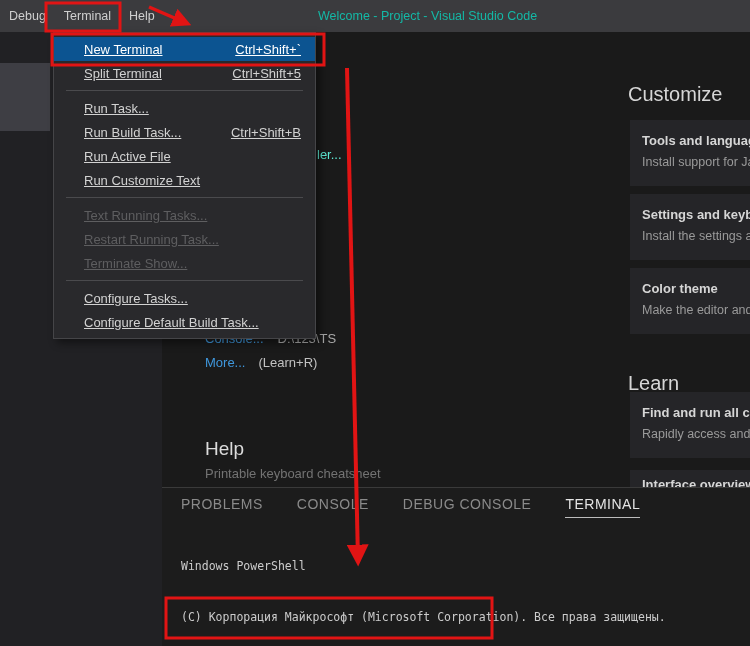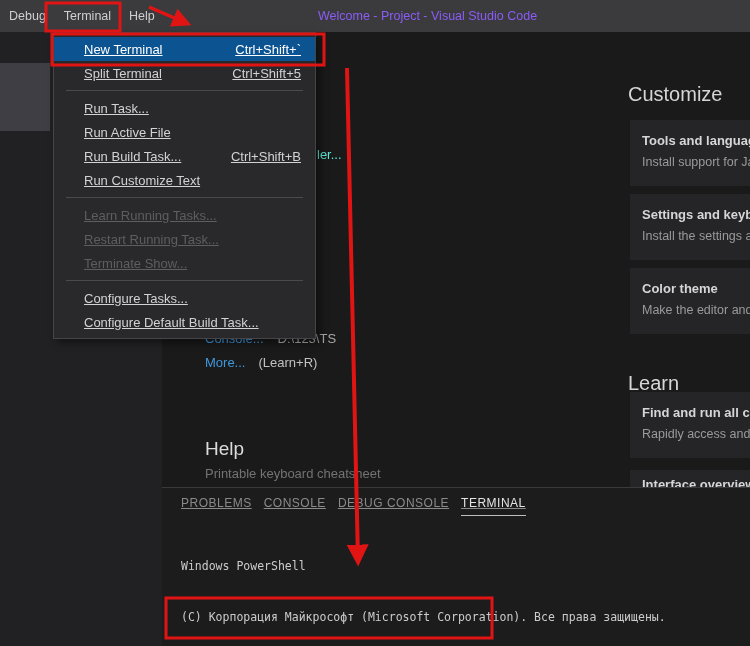--- a/index.html
+++ b/index.html
@@ -3,21 +3,21 @@
 <meta charset="utf-8">
 <style>
   html,body{margin:0;padding:0;background:#101010;}
   .root{position:relative;width:750px;height:646px;overflow:hidden;
         background:#1a1a1a;font-family:"Liberation Sans",sans-serif;
         -webkit-font-smoothing:antialiased;}
   
   .menubar{position:absolute;left:0;top:0;width:750px;height:32px;background:#3b3b3e;
            display:flex;align-items:stretch;color:#cfcfcf;font-size:12.5px;}
   .menubar .mitem{padding:0 9px;line-height:32px;cursor:default;}
-  .window-title{position:absolute;left:318px;top:0;line-height:32px;font-size:12.5px;color:#8b5cf6;}
+  .window-title{position:absolute;left:318px;top:0;line-height:32px;font-size:12.5px;color:#14b8a6;}
   
   .sidebar{position:absolute;left:0;top:32px;width:162px;height:614px;background:#212124;}
   .sidebar-block{position:absolute;left:0;top:63px;width:50px;height:68px;background:#3e3e44;}
   .editor{position:absolute;left:162px;top:32px;width:588px;height:455px;background:#1a1a1a;}
   .frag{position:absolute;font-size:13px;color:#5eead4;z-index:1;}
   .recent-row{position:absolute;left:43px;top:299px;font-size:13px;z-index:1;white-space:nowrap;}
   .recent-row .rname{color:#3f97dc;}
   .recent-row .rpath{color:#a9a9a9;margin-left:14px;}
   .more-row{position:absolute;left:43px;top:323px;font-size:13px;white-space:nowrap;}
   .more-row .mlink{color:#3f97dc;}
@@ -34,22 +34,22 @@
             border:1px solid #454548;box-sizing:border-box;padding:4px 0;z-index:5;
             box-shadow:4px 4px 8px rgba(0,0,0,.45);font-size:13px;color:#d2d2d2;}
   .mi{display:flex;align-items:center;height:24px;padding:0 14px 0 30px;white-space:nowrap;text-decoration:underline;}
   .mi .mi-key{margin-left:auto;}
   .mi.hl{background:#0c5491;color:#ffffff;}
   .mi.disabled{color:#5e5e60;}
   .msep{height:1px;background:#4a4a4d;margin:5px 12px;}
   
   .panel{position:absolute;left:162px;top:487px;width:588px;height:159px;background:#1c1c1c;
          border-top:1px solid #3a3a3a;box-sizing:border-box;z-index:2;}
-  .ptabs{position:absolute;left:19px;top:8px;display:flex;gap:12px;font-size:12px;
-         letter-spacing:.5px;color:#8a8a8a;text-decoration:underline;}
+  .ptabs{position:absolute;left:19px;top:8px;display:flex;gap:34px;font-size:14px;
+         letter-spacing:.5px;color:#8a8a8a;}
   .ptab{padding-bottom:5px;}
   .ptab.active{color:#e4e4e4;border-bottom:1px solid #bdbdbd;}
   .term{position:absolute;left:19px;top:36px;font-family:"DejaVu Sans Mono",monospace;
         font-size:11.5px;line-height:17px;color:#cccccc;white-space:pre;}
   
   .ann{position:absolute;left:0;top:0;width:750px;height:646px;z-index:10;pointer-events:none;}
 </style>
 </head>
 <body>
 
@@ -128,32 +128,32 @@
     </div>
     <div class="mi">
       <span>Split Terminal</span>
       <span class="mi-key">Ctrl+Shift+5</span>
     </div>
     <div class="msep"></div>
     <div class="mi">
       <span>Run Task...</span>
     </div>
     <div class="mi">
-      <span>Run Active File</span>
+      <span>Run Build Task...</span>
+      <span class="mi-key">Ctrl+Shift+B</span>
     </div>
     <div class="mi">
-      <span>Run Build Task...</span>
-      <span class="mi-key">Ctrl+Shift+B</span>
+      <span>Run Active File</span>
     </div>
     <div class="mi">
       <span>Run Customize Text</span>
     </div>
     <div class="msep"></div>
     <div class="mi disabled">
-      <span>Learn Running Tasks...</span>
+      <span>Text Running Tasks...</span>
     </div>
     <div class="mi disabled">
       <span>Restart Running Task...</span>
     </div>
     <div class="mi disabled">
       <span>Terminate Show...</span>
     </div>
     <div class="msep"></div>
     <div class="mi">
       <span>Configure Tasks...</span>

